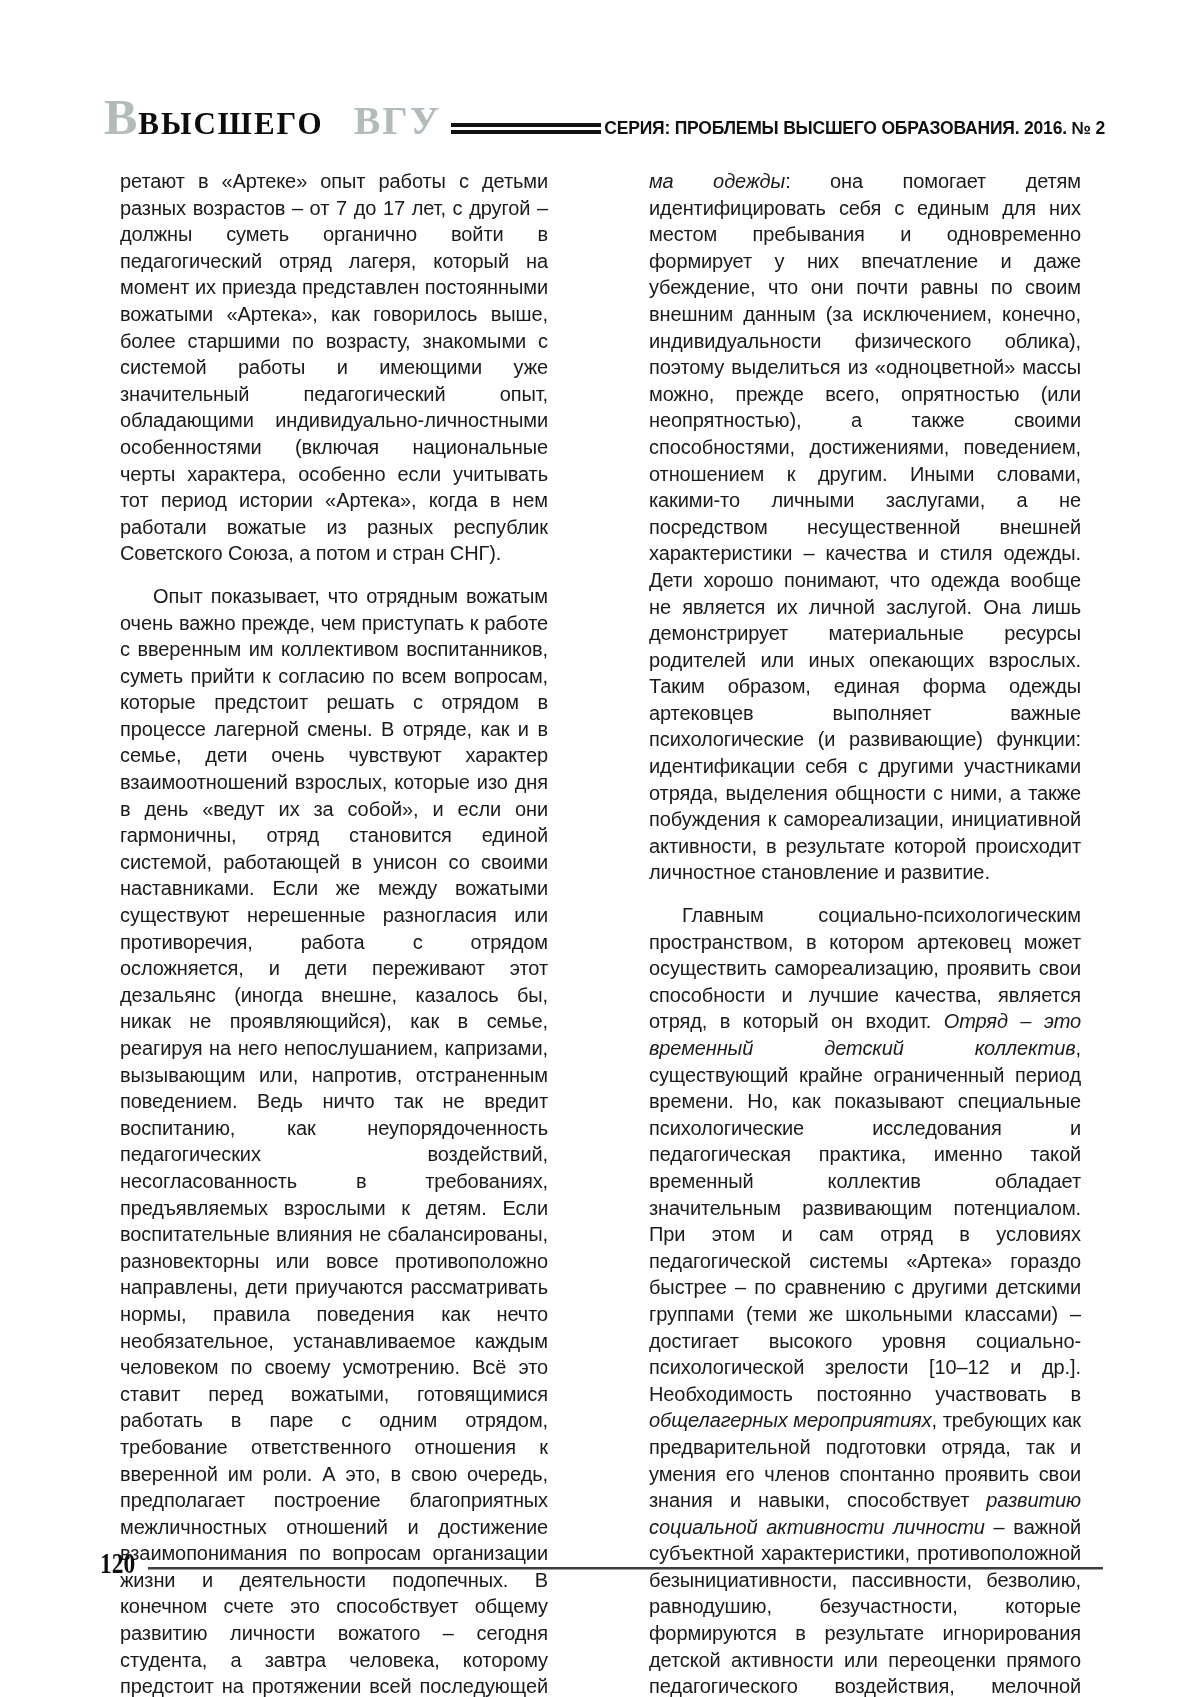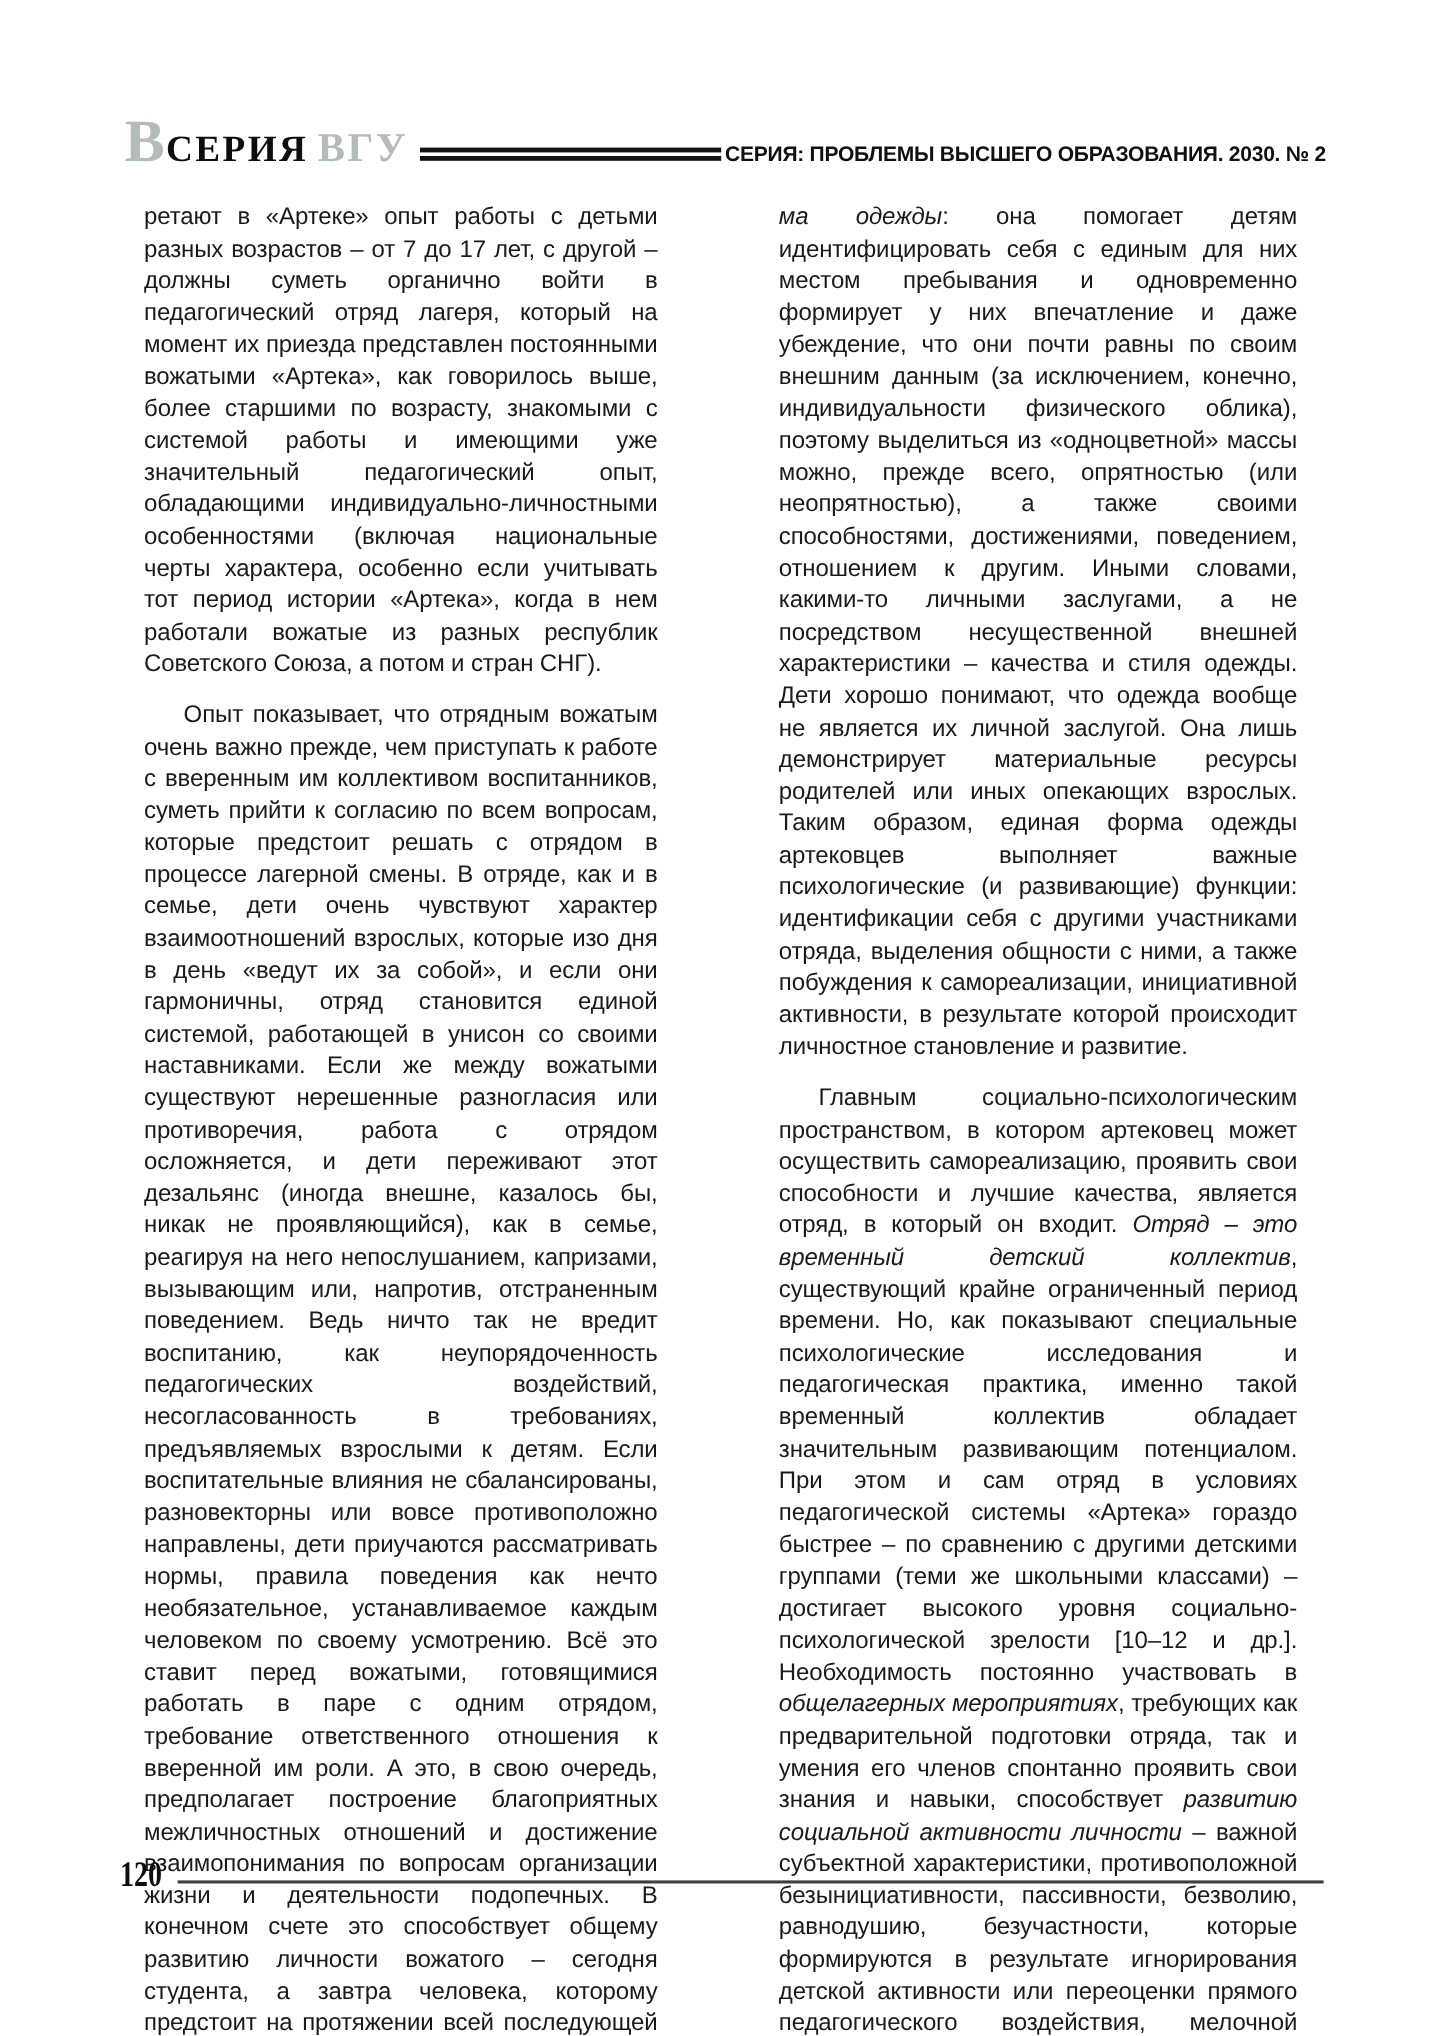--- a/index.html
+++ b/index.html
@@ -36,23 +36,23 @@
   .logo-initial {
     font-size: 50px;
     color: var(--logo-gray, #b3bcb8);
   }
   .logo-rest {
     font-size: 31px;
     color: #0d0d0d;
     letter-spacing: 2px;
   }
   .logo-abbr {
-    font-size: 34px;
+    font-size: 40px;
     color: var(--logo-gray, #b3bcb8);
-    margin-left: 8px;
+    margin-left: 30px;
     letter-spacing: 2px;
   }
   .header-rule {
     flex: 1 1 auto;
     height: 11px;
     margin: 0 3px 0 10px;
     align-self: baseline;
     margin-bottom: -2px;
   }
   .header-rule .bar-top    { height: 4px; background: var(--rule-black, #111); }
@@ -105,28 +105,28 @@
     background: linear-gradient(to bottom, #3e3e3e 66%, #9e9e9e 66%);
   }
 </style>
 </head>
 <body>
 
 <div class="page">
 
   <div class="header">
     <div class="logo">
-      <span class="logo-initial">В</span><span class="logo-rest">СЕРИЯ</span><span class="logo-abbr">ВГУ</span>
+      <span class="logo-initial">В</span><span class="logo-rest">ВЫСШЕГО</span><span class="logo-abbr">ВГУ</span>
     </div>
     <div class="header-rule">
       <div class="bar-top"></div>
       <div class="bar-gap"></div>
       <div class="bar-bottom"></div>
     </div>
-    <div class="series">СЕРИЯ: ПРОБЛЕМЫ ВЫСШЕГО ОБРАЗОВАНИЯ. 2030. № 2</div>
+    <div class="series">СЕРИЯ: ПРОБЛЕМЫ ВЫСШЕГО ОБРАЗОВАНИЯ. 2016. № 2</div>
   </div>
 
   <div class="column col-left">
       <p class="para"><span>ретают в «Артеке» опыт работы с детьми разных возрастов – от 7 до 17 лет, с другой – должны суметь органично войти в педагогический отряд лагеря, который на момент их приезда представлен постоянными вожатыми «Артека», как говорилось выше, более старшими по возрасту, знакомыми с системой работы и имеющими уже значительный педагогический опыт, обладающими индивидуально-личностными особенностями (включая национальные черты характера, особенно если учитывать тот период истории «Артека», когда в нем работали вожатые из разных республик Советского Союза, а потом и стран СНГ).</span></p>
       <p class="para indent"><span>Опыт показывает, что отрядным вожатым очень важно прежде, чем приступать к работе с вверенным им коллективом воспитанников, суметь прийти к согласию по всем вопросам, которые предстоит решать с отрядом в процессе лагерной смены. В отряде, как и в семье, дети очень чувствуют характер взаимоотношений взрослых, которые изо дня в день «ведут их за собой», и если они гармоничны, отряд становится единой системой, работающей в унисон со своими наставниками. Если же между вожатыми существуют нерешенные разногласия или противоречия, работа с отрядом осложняется, и дети переживают этот дезальянс (иногда внешне, казалось бы, никак не проявляющийся), как в семье, реагируя на него непослушанием, капризами, вызывающим или, напротив, отстраненным поведением. Ведь ничто так не вредит воспитанию, как неупорядоченность педагогических воздействий, несогласованность в требованиях, предъявляемых взрослыми к детям. Если воспитательные влияния не сбалансированы, разновекторны или вовсе противоположно направлены, дети приучаются рассматривать нормы, правила поведения как нечто необязательное, устанавливаемое каждым человеком по своему усмотрению. Всё это ставит перед вожатыми, готовящимися работать в паре с одним отрядом, требование ответственного отношения к вверенной им роли. А это, в свою очередь, предполагает построение благоприятных межличностных отношений и достижение взаимопонимания по вопросам организации жизни и деятельности подопечных. В конечном счете это способствует общему развитию личности вожатого – сегодня студента, а завтра человека, которому предстоит на протяжении всей последующей жизни выстраивать отношения с различными людьми в самых разных ситуациях, в том числе и в собственной семье с детьми, супругом (супругой), своими и его (ее) родителями, другими родственниками.</span></p>
       <p class="para indent"><span>Отдельно выделим такой важный элемент воспитательной среды «Артека», как </span></p>
     </div>
   <div class="column col-right">
       <p class="para"><span class="it">ма одежды</span><span>: она помогает детям идентифицировать себя с единым для них местом пребывания и одновременно формирует у них впечатление и даже убеждение, что они почти равны по своим внешним данным (за исключением, конечно, индивидуальности физического облика), поэтому выделиться из «одноцветной» массы можно, прежде всего, опрятностью (или неопрятностью), а также своими способностями, достижениями, поведением, отношением к другим. Иными словами, какими-то личными заслугами, а не посредством несущественной внешней характеристики – качества и стиля одежды. Дети хорошо понимают, что одежда вообще не является их личной заслугой. Она лишь демонстрирует материальные ресурсы родителей или иных опекающих взрослых. Таким образом, единая форма одежды артековцев выполняет важные психологические (и развивающие) функции: идентификации себя с другими участниками отряда, выделения общности с ними, а также побуждения к самореализации, инициативной активности, в результате которой происходит личностное становление и развитие.</span></p>
       <p class="para indent"><span>Главным социально-психологическим пространством, в котором артековец может осуществить самореализацию, проявить свои способности и лучшие качества, является отряд, в который он входит. </span><span class="it">Отряд – это временный детский коллектив</span><span>, существующий крайне ограниченный период времени. Но, как показывают специальные психологические исследования и педагогическая практика, именно такой временный коллектив обладает значительным развивающим потенциалом. При этом и сам отряд в условиях педагогической системы «Артека» гораздо быстрее – по сравнению с другими детскими группами (теми же школьными классами) – достигает высокого уровня социально-психологической зрелости [10–12 и др.]. Необходимость постоянно участвовать в </span><span class="it">общелагерных мероприятиях</span><span>, требующих как предварительной подготовки отряда, так и умения его членов спонтанно проявить свои знания и навыки, способствует </span><span class="it">развитию социальной активности личности</span><span> – важной субъектной характеристики, противоположной безынициативности, пассивности, безволию, равнодушию, безучастности, которые формируются в результате игнорирования детской активности или переоценки прямого педагогического воздействия, мелочной опеки, жесткой и детальной регламентации жизни детей (что, конечно, не следует путать с дисциплиной и режимом – действенными воспитательными средствами, как уже отмечалось выше).</span></p>

